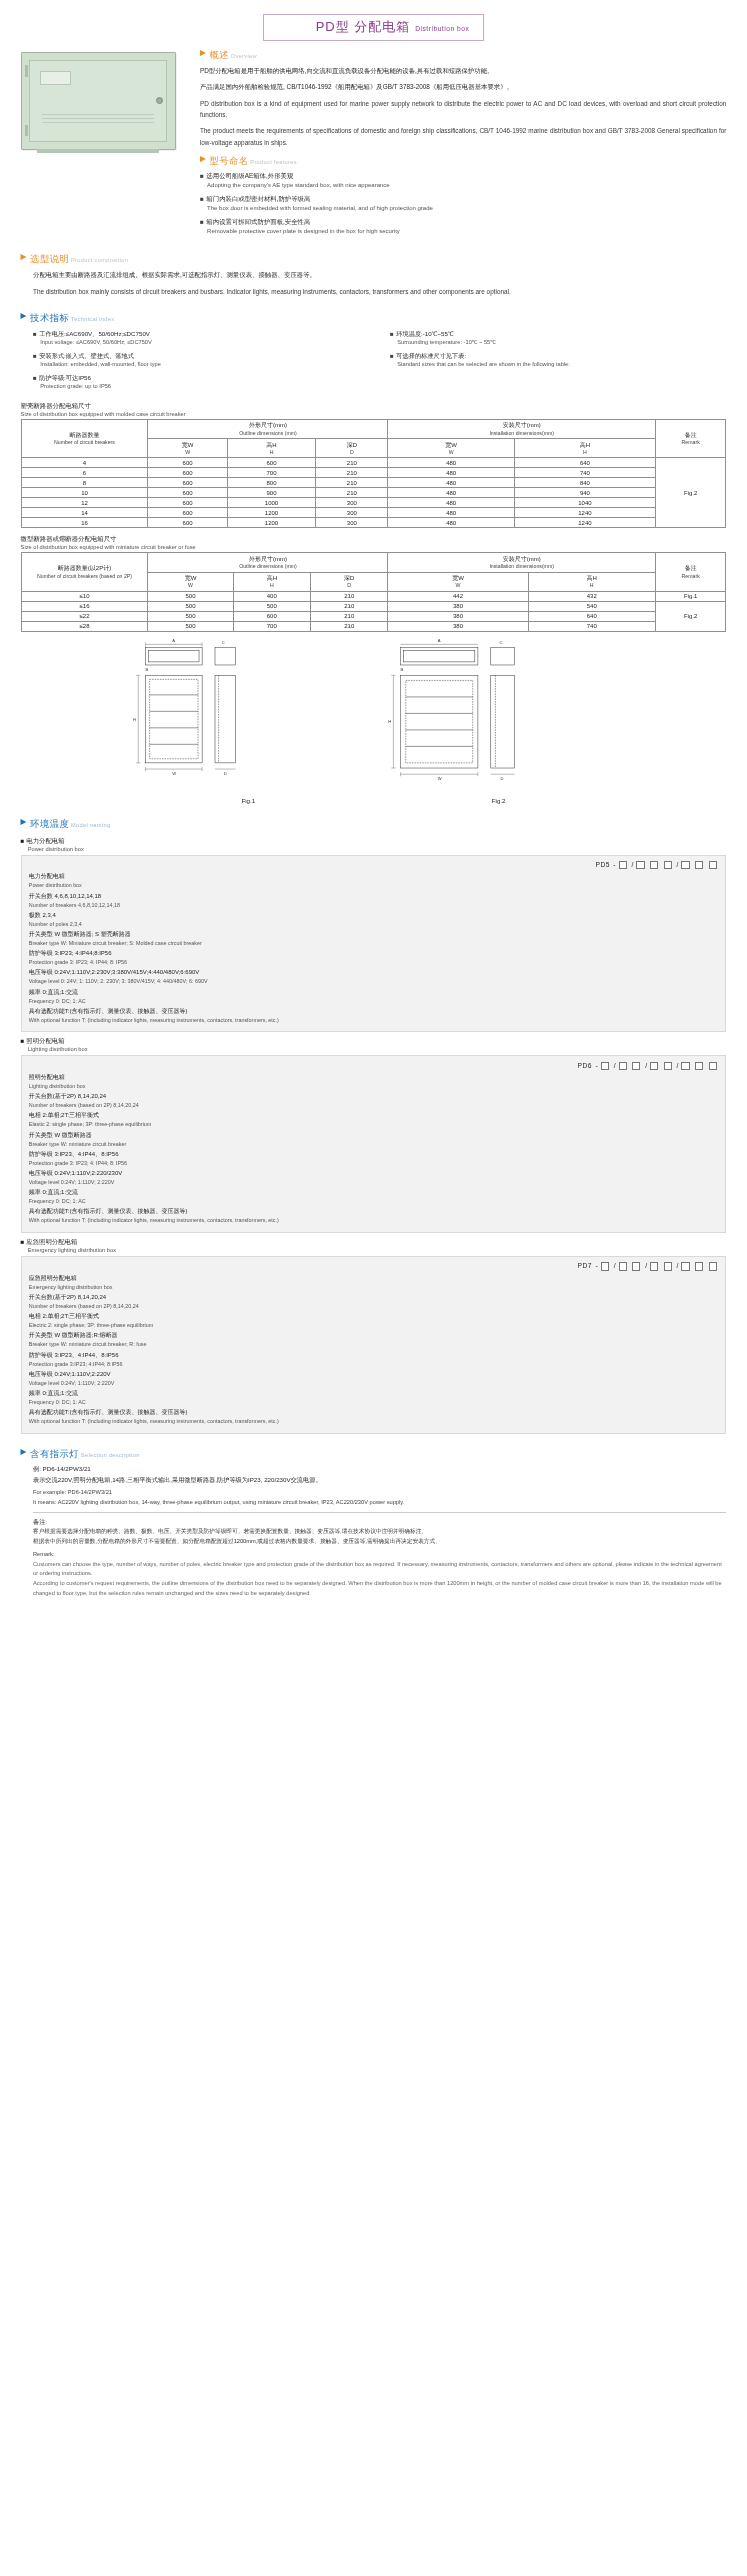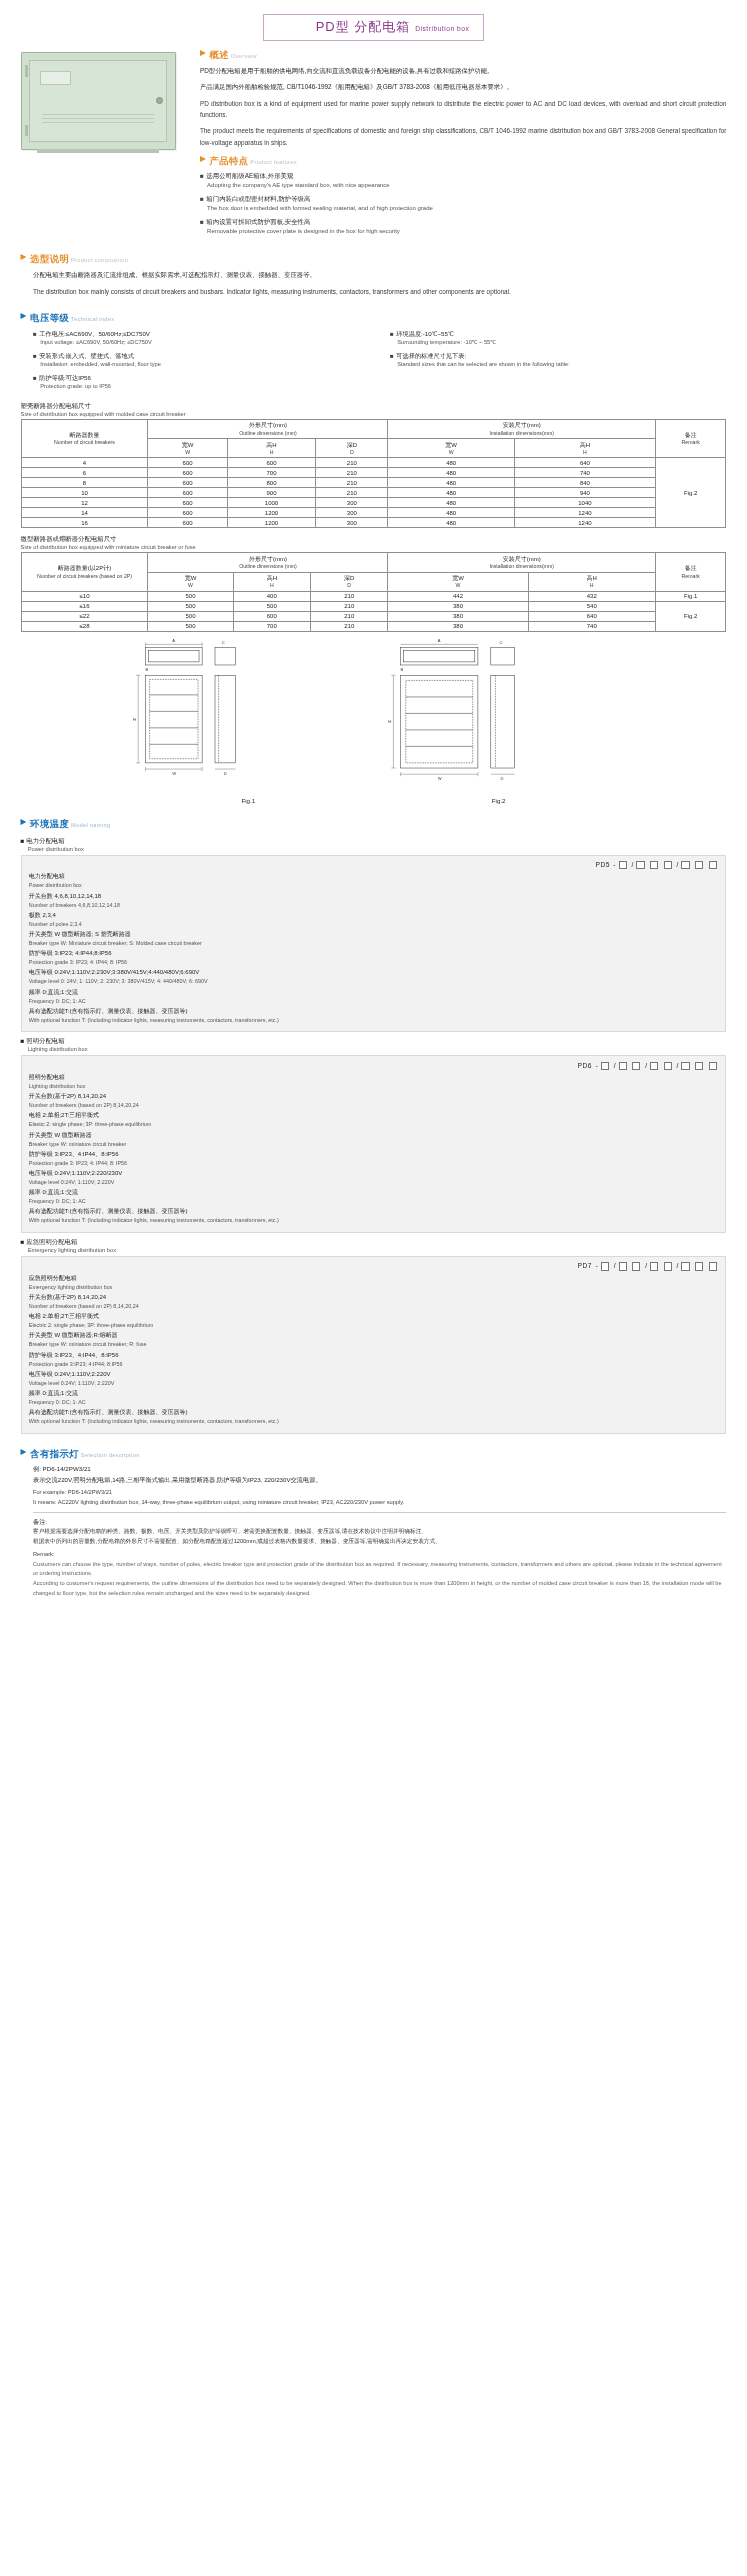--- a/index.html
+++ b/index.html
@@ -15,21 +15,21 @@
 
   
   .doc-title-wrap{ text-align:center; padding:14.4px 0 3.1px 0; }
   .doc-title{ display:inline-block; border:1px solid #c8a8c8; padding:3.1px 13.4px; }
   .doc-title .cn{ color:#8e3b8e; font-size:13px; letter-spacing:1px;padding-left:38px; }
   .doc-title .en{ color:#8e3b8e; font-size:6.7px; letter-spacing:0.5px; margin-left:3.1px; }
 
   
   .sec-head{ display:flex; align-items:flex-start; gap:3.6px; margin:3.1px 0 3.1px 0; }
   .sec-head .arrow{ color:#e58f2a; font-size:7.7px; line-height:1.1; }
-  .sec-head .txt .cn{ color:#e58f2a; font-size:9.3px; font-weight:bold; letter-spacing:0.5px; }
+  .sec-head .txt .cn{ color:#e58f2a; font-size:9.3px; font-weight:normal; letter-spacing:0.5px; }
   .sec-head .txt .en{ color:#bfbfbf; font-size:5.7px; letter-spacing:0.3px; margin-top:0.5px;}
   .sec-head.blue .arrow{ color:#1a73b7; }
   .sec-head.blue .txt .cn{ color:#1a73b7; }
   .sec-head.blue .txt .en{ color:#9fb9cf; }
 
   
   .top-wrap{ display:flex; padding:0 20.6px; gap:9.3px; }
   .img-col{ width:170px; padding-top:8.2px;}
   .txt-col{ flex:1; padding-top:2.1px;}
 
@@ -125,21 +125,21 @@
         </span>
       </div>
       <p class="para">PD型分配电箱是用于船舶的供电网络,向交流和直流负载设备分配电能的设备,具有过载和短路保护功能。</p>
       <p class="para">产品满足国内外船舶检验规范, CB/T1046-1992《船用配电箱》及GB/T 3783-2008《船用低压电器基本要求》。</p>
       <p class="para en">PD  distribution  box  is  a  kind  of  equipment  used  for  marine  power  supply  network  to distribute the electric power to AC and DC load devices, with overload and short circuit protection functions.</p>
       <p class="para en">The  product  meets  the  requirements  of  specifications  of  domestic  and  foreign  ship classifications, CB/T 1046-1992 marine distribution box and GB/T 3783-2008 General specification for low-voltage apparatus in ships.</p>
 
       <div class="sec-head" style="margin-top:7.2px">
         <span class="arrow">▶</span>
         <span class="txt">
-          <span class="cn">产品特点</span>
+          <span class="cn">型号命名</span>
           <span class="en">Product features</span>
         </span>
       </div>
       <div class="bullets">
         <div class="b">
           <span class="sq">■</span><span>选用公司船级AE箱体,外形美观</span>
           <span class="en">Adopting the company's AE type standard box, with nice appearance</span>
         </div>
         <div class="b">
           <span class="sq">■</span><span>箱门内装白或型密封材料,防护等级高</span>
@@ -162,21 +162,21 @@
       </span>
     </div>
     <p class="para" style="margin-left:12.4px">分配电箱主要由断路器及汇流排组成。根据实际需求,可选配指示灯、测量仪表、接触器、变压器等。</p>
     <p class="para en" style="margin-left:12.4px">The  distribution  box  mainly  consists  of  circuit  breakers  and  busbars.  Indicator  lights, measuring instruments, contactors, transformers and other components are optional.</p>
   </div>
 
   <div class="section">
     <div class="sec-head blue" style="margin-top:5.2px">
       <span class="arrow">▶</span>
       <span class="txt">
-        <span class="cn">电压等级</span>
+        <span class="cn">技术指标</span>
         <span class="en">Technical index</span>
       </span>
     </div>
     <div class="tech-grid" style="margin-left:12.4px">
       <div class="tech-col">
         <div class="tech-item">
           <span class="sq">■</span><span>工作电压:≤AC690V、50/60Hz;≤DC750V</span>
           <span class="en">Input voltage: ≤AC690V, 50/60Hz; ≤DC750V</span>
         </div>
         <div class="tech-item">

